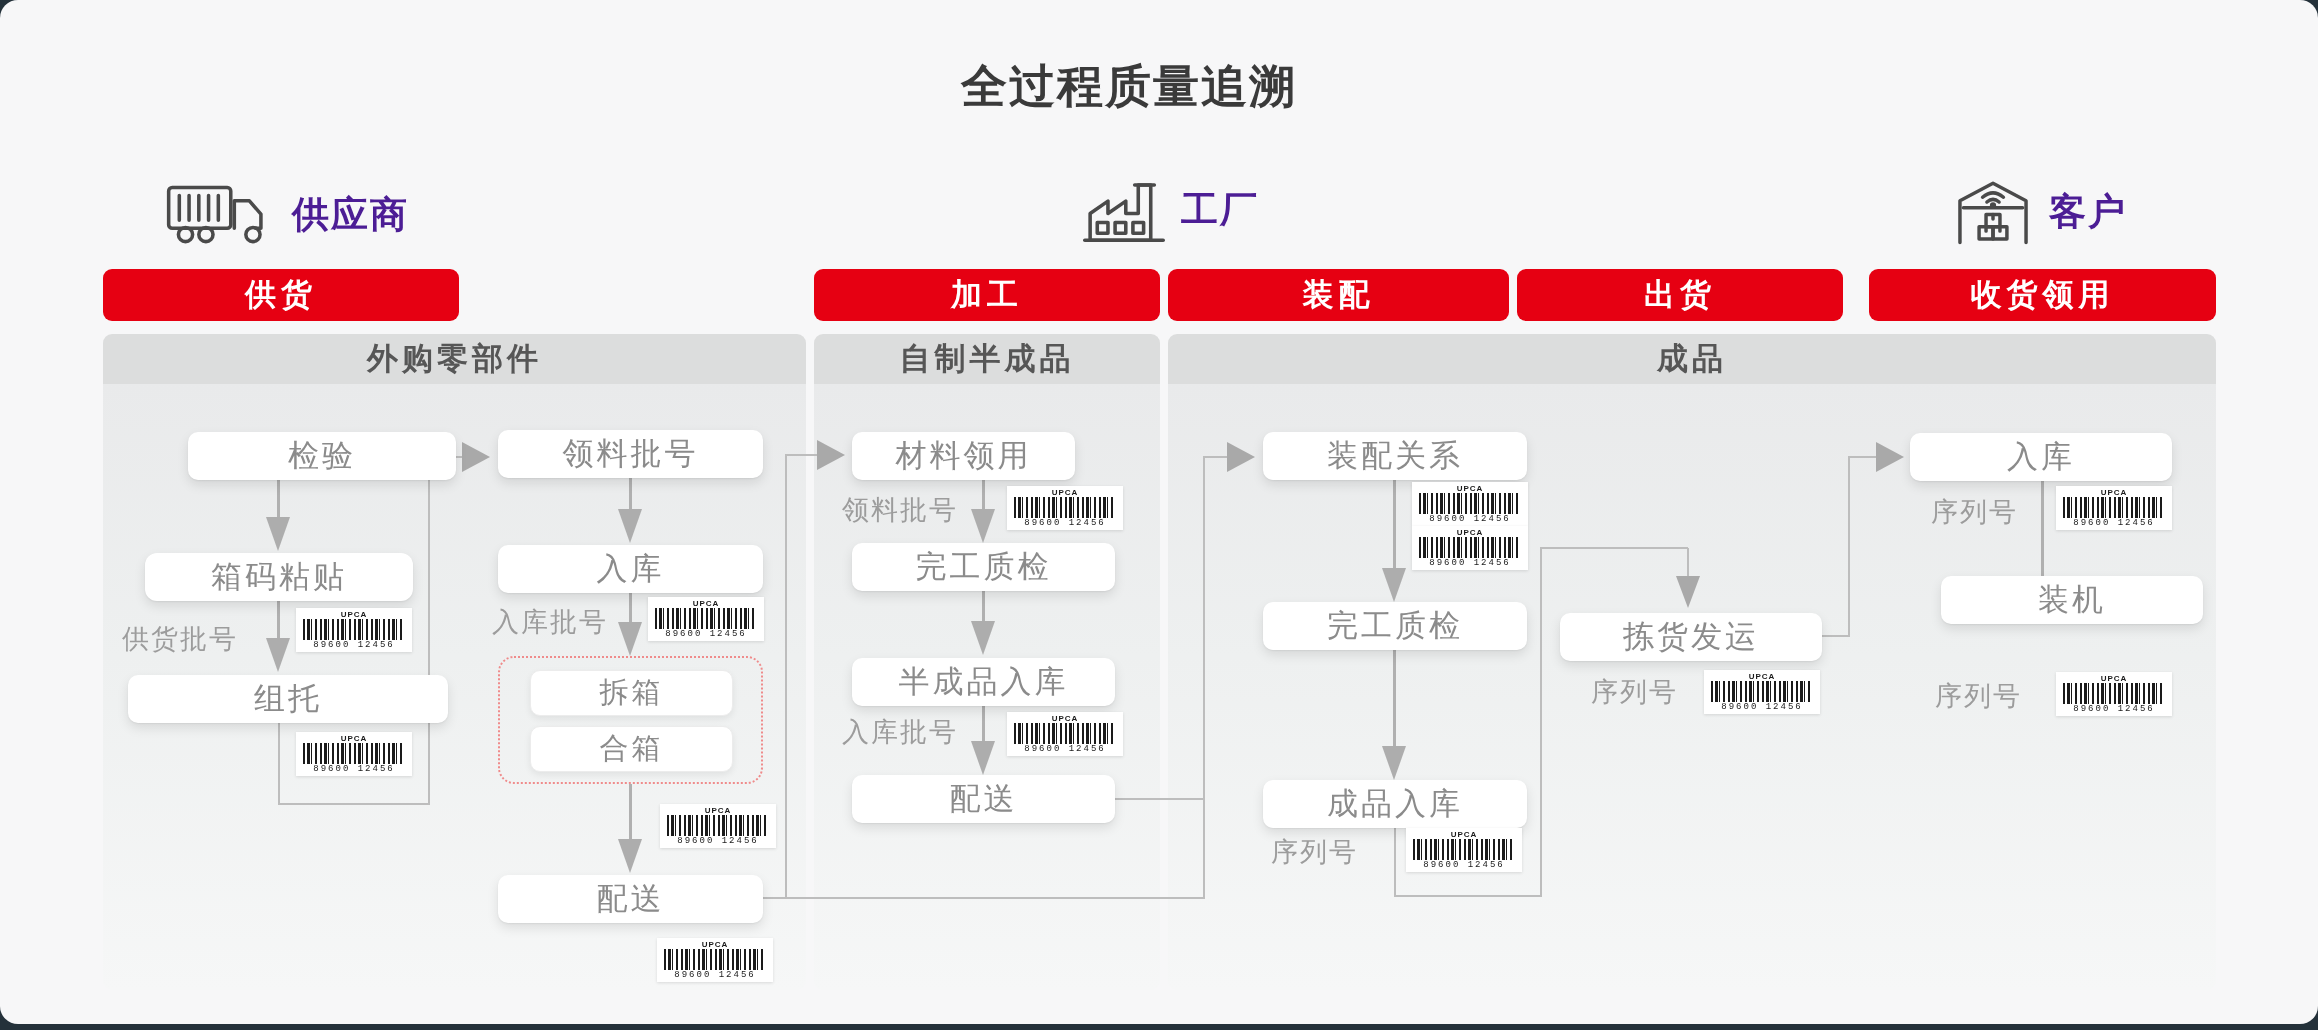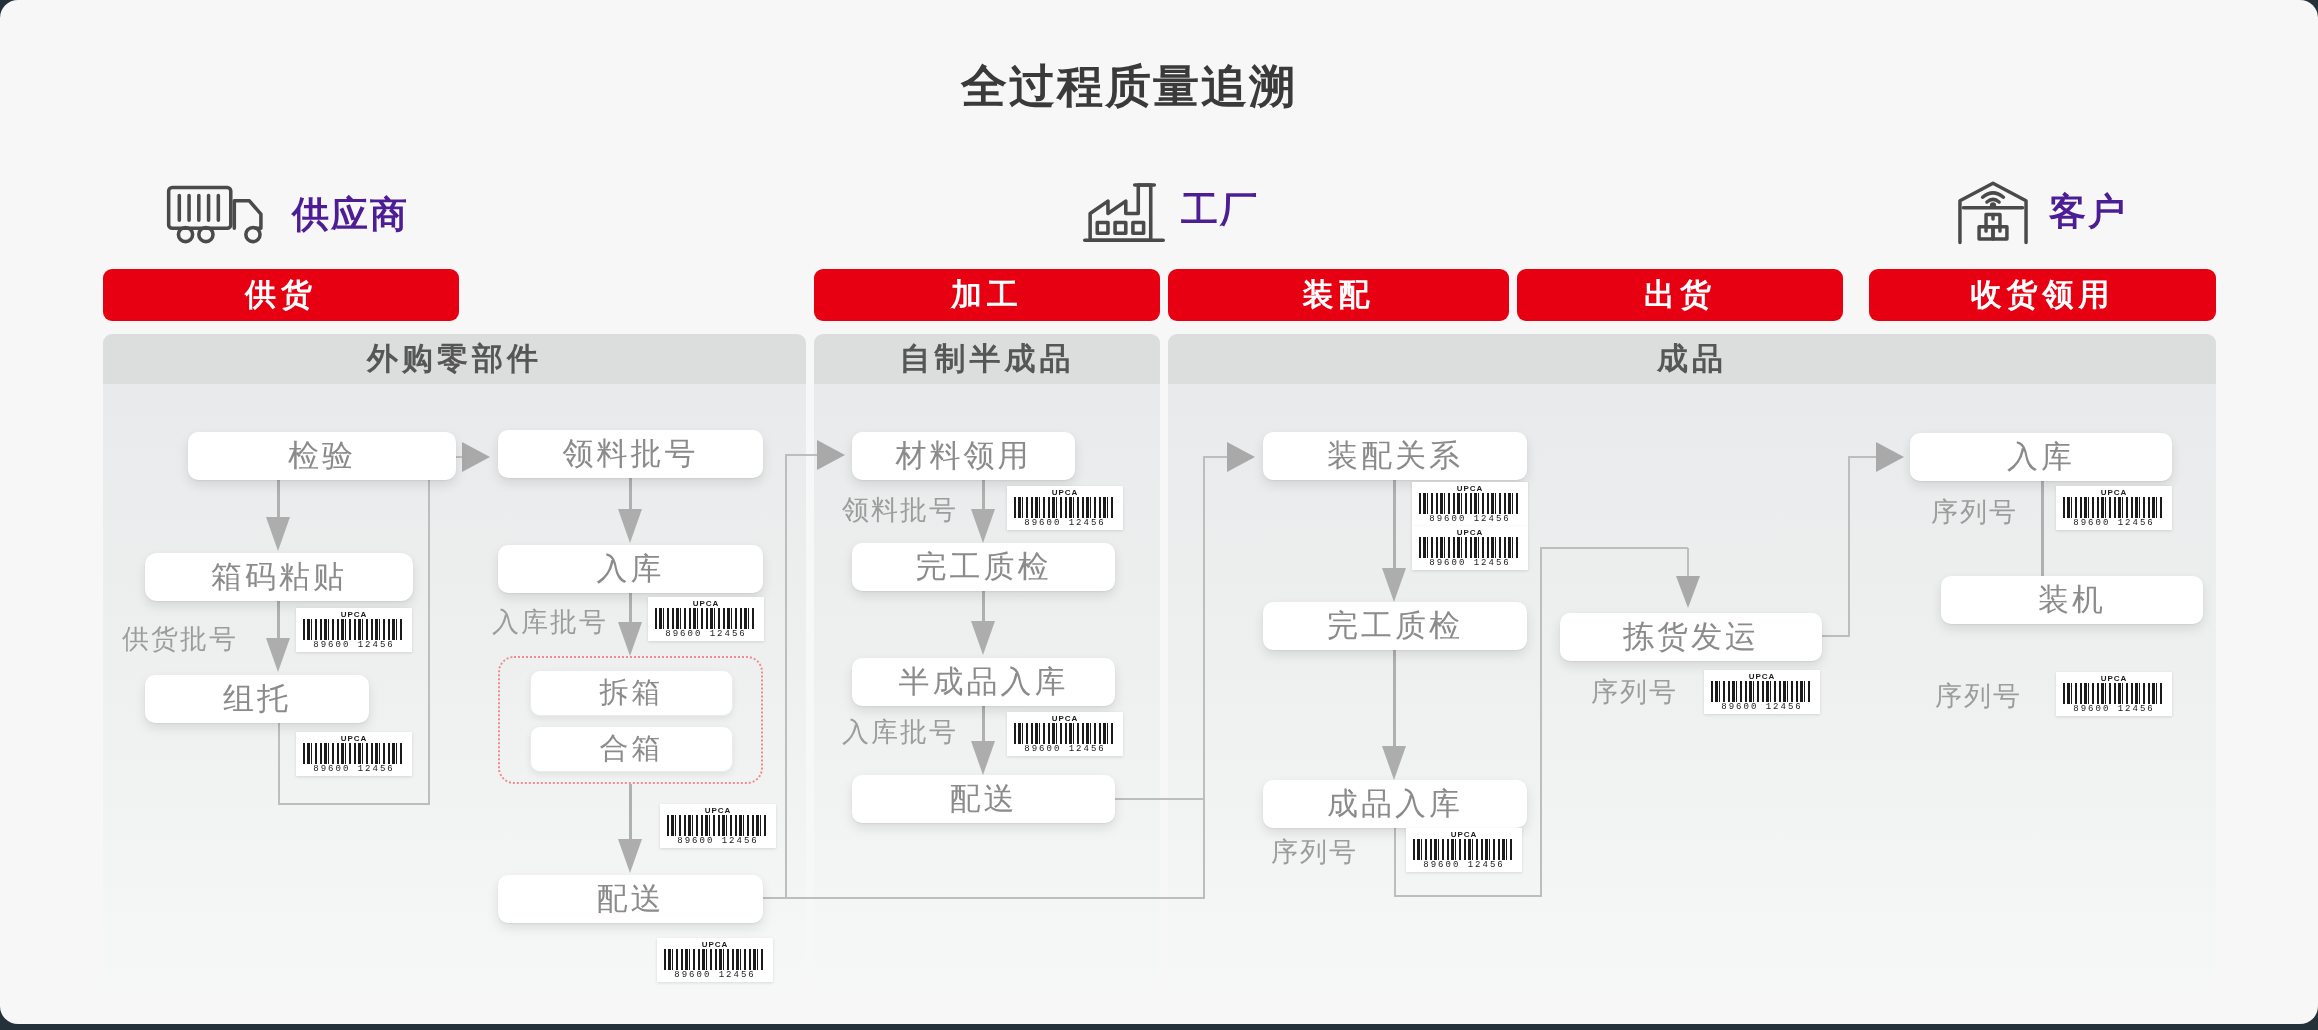--- a/index.html
+++ b/index.html
@@ -120,21 +120,21 @@
   <div class="varr" style="left:629px;top:784px;height:55px;"></div>
   <div class="varr" style="left:982px;top:478px;height:31px;"></div>
   <div class="varr" style="left:982px;top:591px;height:30px;"></div>
   <div class="varr" style="left:982px;top:706px;height:35px;"></div>
   <div class="varr" style="left:1393px;top:478px;height:90px;"></div>
   <div class="varr" style="left:1393px;top:650px;height:96px;"></div>
   <div class="varr" style="left:2041px;top:481px;height:95px;"></div>
 
   <div class="box" style="left:145px;top:432px;width:268px;margin-left:43px;">检验</div>
   <div class="box" style="left:145px;top:553px;width:268px;border-radius:12px;">箱码粘贴</div>
-  <div class="box" style="left:145px;top:675px;width:224px;">组托</div>
+  <div class="box" style="left:128px;top:675px;width:320px;">组托</div>
 
   <div class="box" style="left:498px;top:430px;width:265px;">领料批号</div>
   <div class="box" style="left:498px;top:545px;width:265px;">入库</div>
   <div class="dotted" style="left:498px;top:656px;width:261px;height:124px;"></div>
   <div class="box small" style="left:530px;top:670px;width:201px;">拆箱</div>
   <div class="box small" style="left:530px;top:726px;width:201px;">合箱</div>
   <div class="box" style="left:498px;top:875px;width:265px;">配送</div>
 
   <div class="box" style="left:852px;top:432px;width:223px;">材料领用</div>
   <div class="box" style="left:852px;top:543px;width:263px;">完工质检</div>

